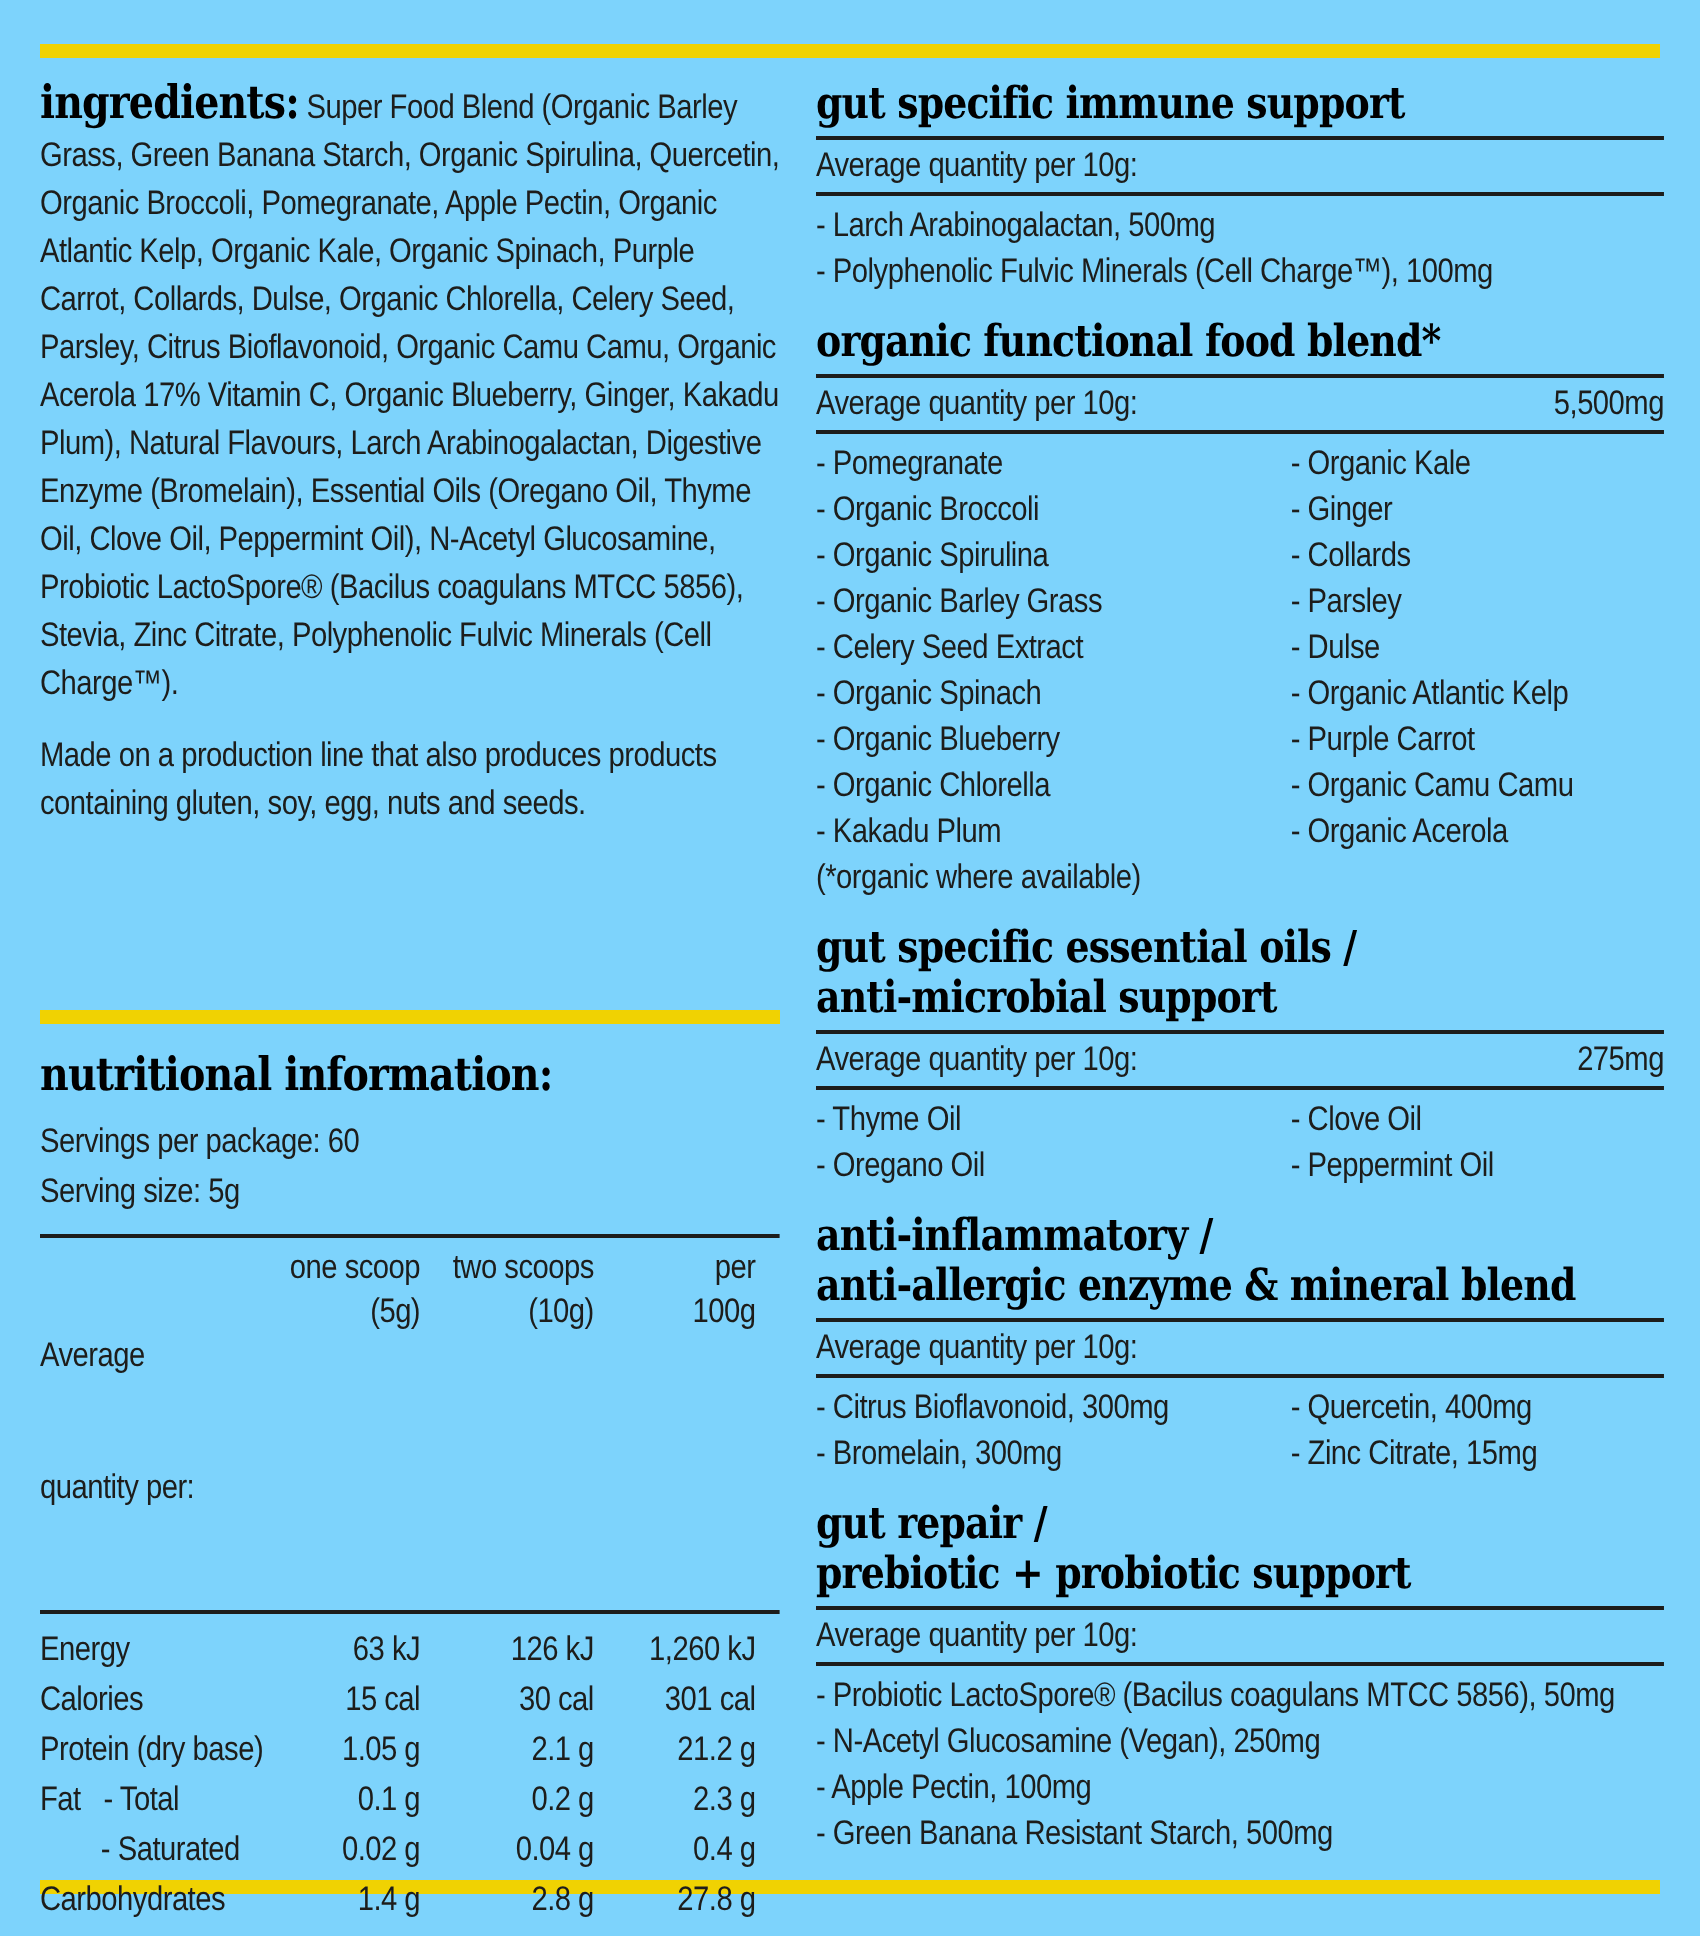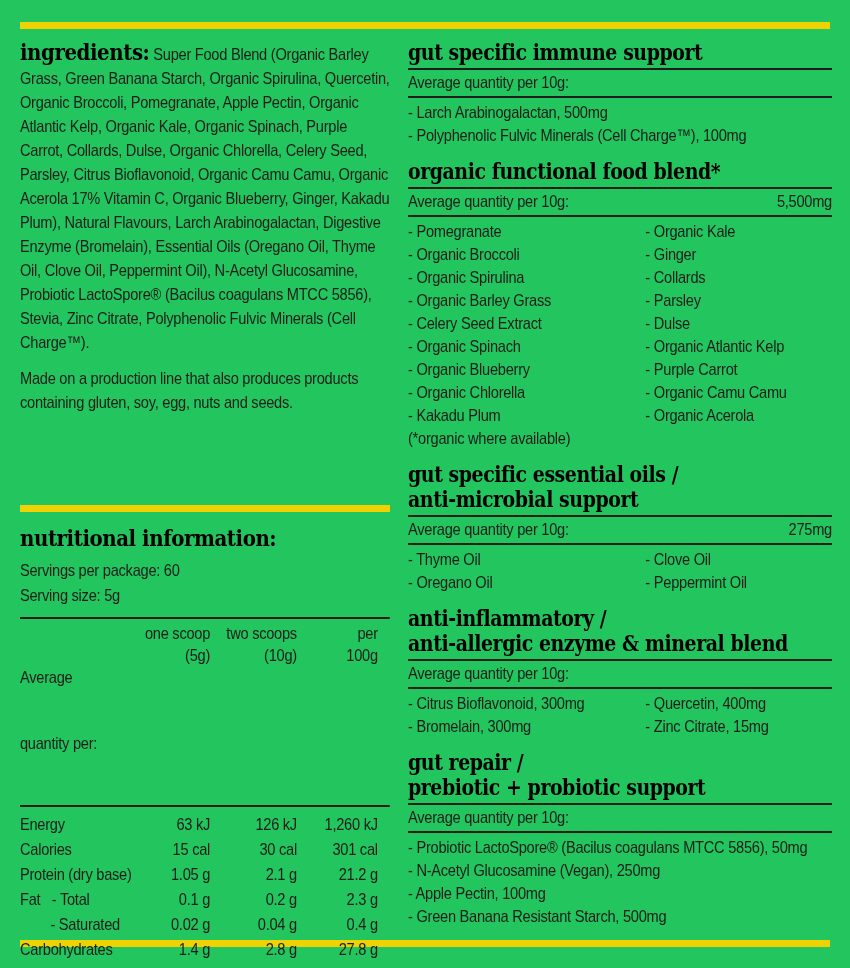--- a/index.html
+++ b/index.html
@@ -1,17 +1,17 @@
 <!DOCTYPE html>
 <html><head>
 <meta charset="utf-8">
 <style>
   html,body { margin:0; padding:0; background:#ffffff; }
   .page {
-    position:relative; width:850px; height:968px; background:#22c55e;
+    position:relative; width:850px; height:968px; background:#7dd3fc;
     font-family:"Liberation Sans", sans-serif; color:#1d1d1b; overflow:hidden;
   }
   .bar { position:absolute; height:7px; background:#F0D202; }
   .bar-top    { left:20px; top:22px;  width:810px; }
   .bar-mid    { left:20px; top:505px; width:370px; }
   .bar-bottom { left:20px; top:940px; width:810px; }
 
   
   .cx { transform:scaleX(0.86); transform-origin:0 0; }
 

